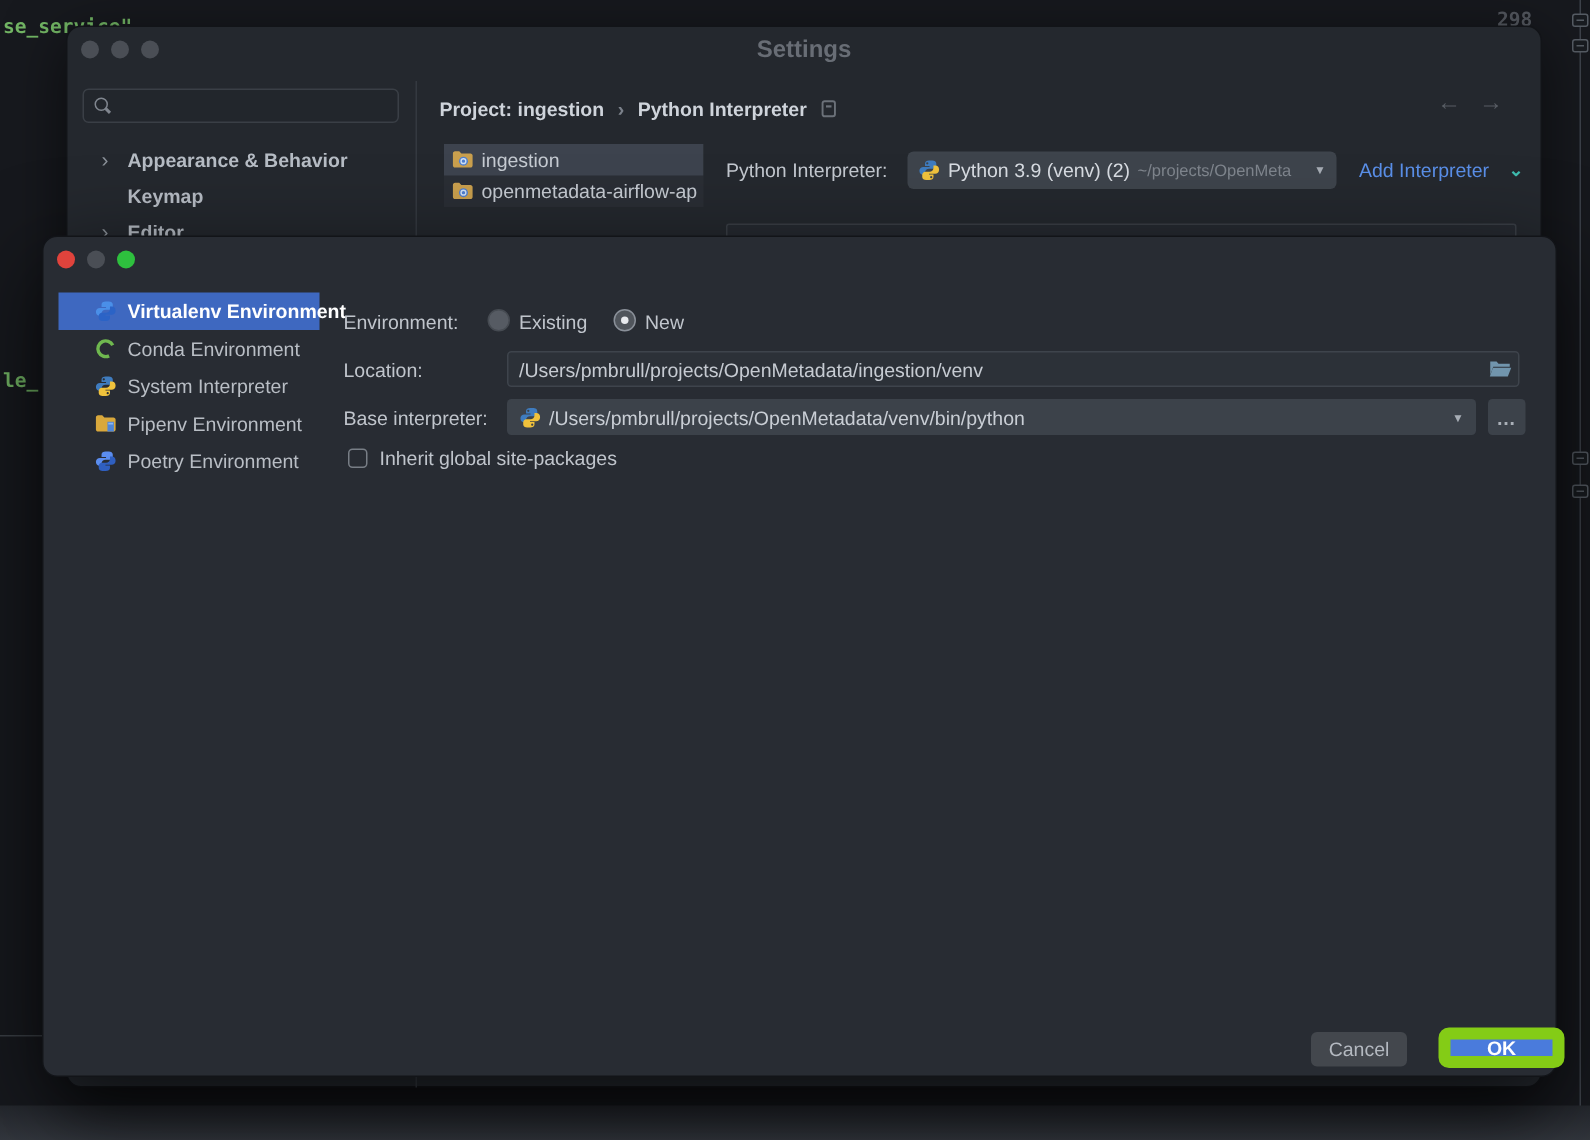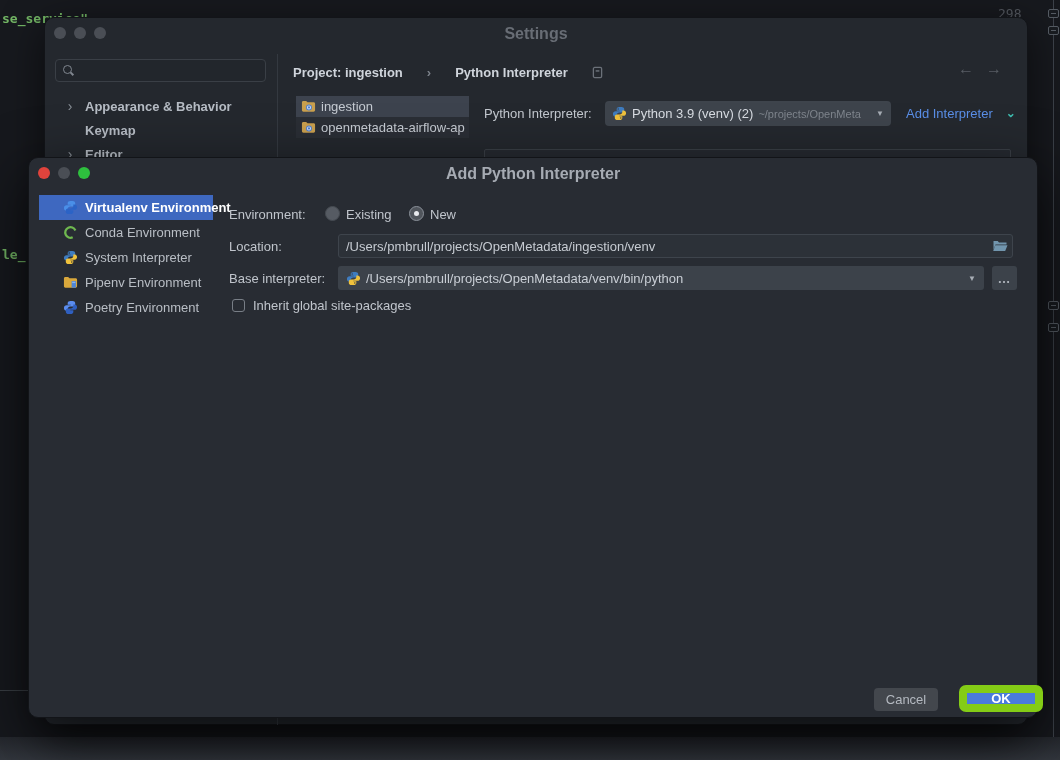--- a/index.html
+++ b/index.html
@@ -84,21 +84,21 @@
   .tree-chevron {
     width:22px; text-align:center; color:#8a9098; font-size:14px;
     margin-left:14px; line-height:1;
   }
   .tree-label { font-weight:bold; color:#b6bcc4; margin-left:4px; }
   .tree-row.no-chev .tree-label { margin-left:40px; }
   .v-divider { position:absolute; left:232px; top:36px; width:1px; height:671px; background:#343940; }
 
   .breadcrumb {
     position:absolute; left:248px; top:44px; height:20px;
-    display:flex; align-items:center; gap:24px;
+    display:flex; align-items:center; gap:9px;
   }
   .crumb { font-weight:bold; color:#cfd4db; }
   .crumb-sep { color:#7b818a; font-weight:bold; }
   .nav-arrows {
     position:absolute; left:913px; top:42px; display:flex; gap:12px;
     color:#585d64; font-size:16px; font-weight:bold;
   }
   .proj-list {
     position:absolute; left:251px; top:78px; width:173px; height:42px;
     background:#2a2e35; overflow:hidden;
@@ -186,21 +186,21 @@
     left:930px; top:527px; width:84px; height:27px;
     background:#4a7bdc; border:8px solid #84cc16; border-radius:7px;
     color:#ffffff; font-weight:bold;
   }
 </style>
 </head>
 <body>
 
 <div class="abs code-frag" style="left:2px; top:11px;">se_service"</div>
 <div class="abs code-frag" style="left:2px; top:247px;">le_</div>
-<div class="abs line-number" style="left:998px; top:6px;">298</div>
+<div class="abs line-number" style="left:998px; top:6px;font-weight:bold;">298</div>
 <div class="abs gutter-line" style="left:1053px; top:0; height:760px;"></div>
 <div class="abs fold-marker" style="left:1048px; top:9px;"></div>
 <div class="abs fold-marker" style="left:1048px; top:26px;"></div>
 <div class="abs fold-marker" style="left:1048px; top:301px;"></div>
 <div class="abs fold-marker" style="left:1048px; top:323px;"></div>
 <div class="abs left-line"></div>
 <div class="abs bottom-band"></div>
 
 <div class="window settings-window">
   <div class="dot" style="left:9px;  background:#4a4e55;"></div>
@@ -272,21 +272,20 @@
     <span>Add Interpreter</span>
     <span class="chev">⌄</span>
   </div>
   <div class="pkg-panel"></div>
 </div>
 
 <div class="window add-dialog">
   <div class="dot" style="left:9px;  background:#e0433c;"></div>
   <div class="dot" style="left:29px; background:#4a4e55;"></div>
   <div class="dot" style="left:49px; background:#2ec03e;"></div>
-  <div class="win-title">Add Python Interpreter</div>
 
   <div class="side-row selected" style="top:37px;">
     <svg class="side-icon" viewBox="0 0 16 16">
         <path fill="#4a8fe8" d="M8 1C6.2 1 5 1.9 5 3.2V5h3.2v.6H3.8C2.3 5.6 1 6.6 1 8.4s1.2 2.9 2.7 2.9H5V9.6C5 8 6.3 7 7.8 7h3C12 7 13 6 13 4.8V3.2C13 1.9 11.7 1 10.2 1H8z"></path>
         <path fill="#2b63c6" d="M8 15c1.8 0 3-.9 3-2.2V11H7.8v-.6h4.4c1.5 0 2.8-1 2.8-2.8S13.8 4.7 12.3 4.7H11v1.7C11 8 9.7 9 8.2 9h-3C4 9 3 10 3 11.2v1.6C3 14.1 4.3 15 5.8 15H8z"></path>
       </svg>
     <span class="side-label">Virtualenv Environment</span>
   </div>
   <div class="side-row" style="top:62px;">
     <svg class="side-icon" viewBox="0 0 16 16">

